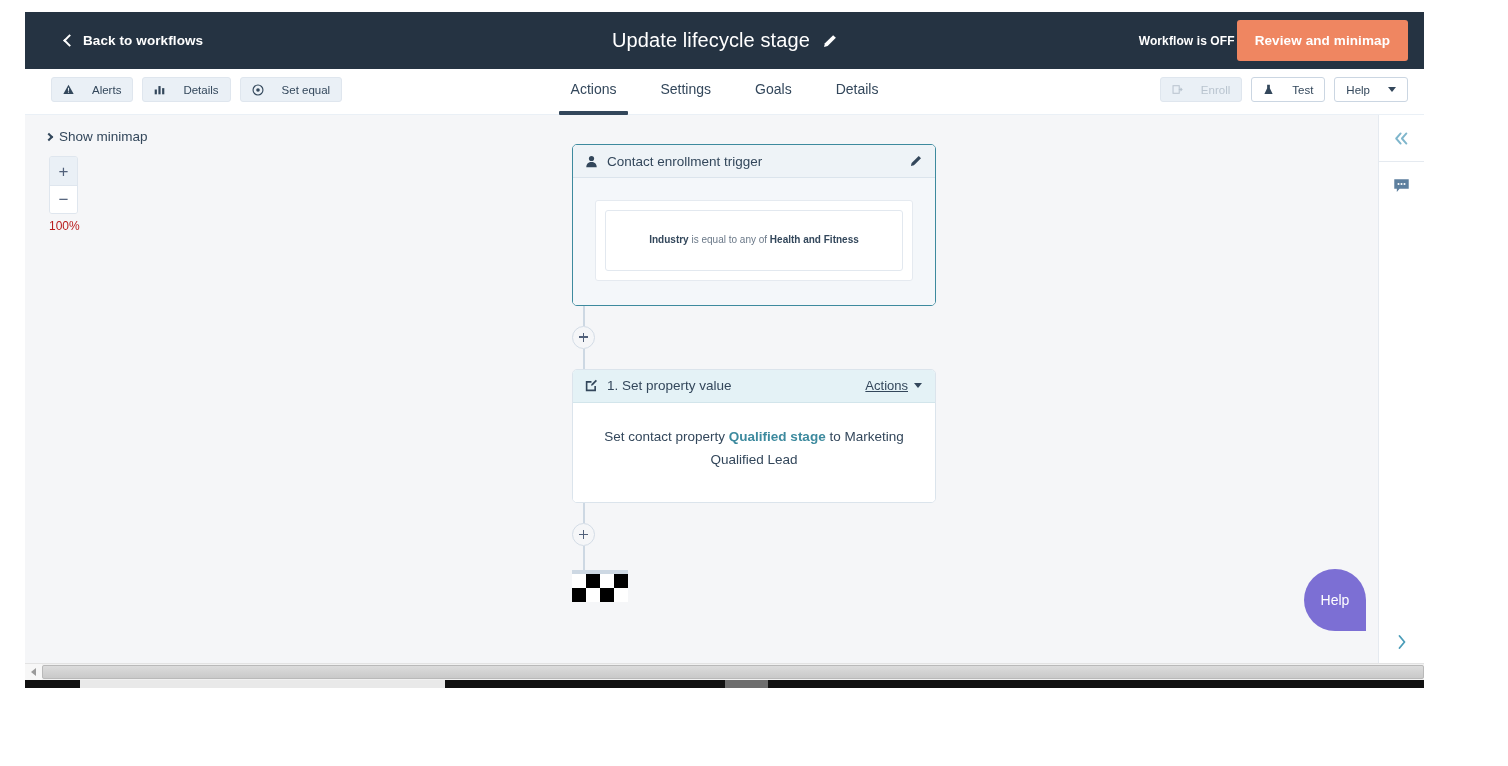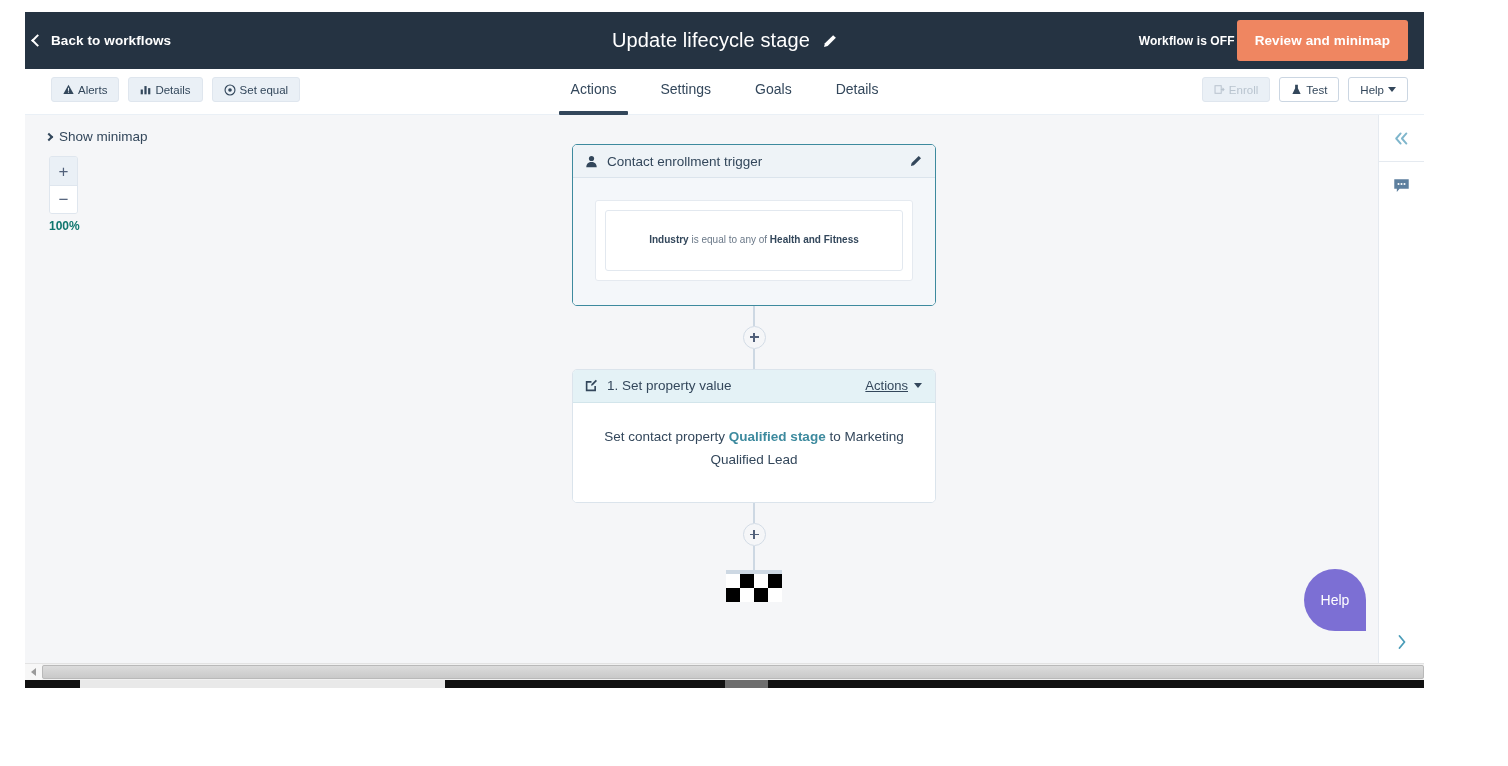--- a/index.html
+++ b/index.html
@@ -29,21 +29,21 @@
     background: #253342;
     display: flex;
     align-items: center;
     position: relative;
     flex: 0 0 auto;
   }
   .back-link {
     display: flex;
     align-items: center;
     gap: 8px;
-    padding-left: 8px;
+    padding-left: 40px;
     color: #ffffff;
     font-size: 13.5px;
     font-weight: bold;
     cursor: pointer;
     letter-spacing: .1px;
   }
   .chev-left {
     display: inline-block;
     width: 9px; height: 9px;
     border-left: 2.4px solid #ffffff;
@@ -118,21 +118,21 @@
   }
   .btn {
     height: 25px;
     background: #eaf0f6;
     border: 1px solid #dfe6ee;
     border-radius: 3px;
     color: #33475b;
     font-size: 11.5px;
     display: inline-flex;
     align-items: center;
-    gap: 4px;
+    gap: 18px;
     padding: 0 11px;
     cursor: pointer;
     font-family: "Liberation Sans", sans-serif;
     white-space: nowrap;
   }
   .btn.disabled { color: #b9c4cf; cursor: default; }
   .btn.white { background: #ffffff; border-color: #cbd6e2; }
   .btn svg { display: block; }
 
   .tabs {
@@ -226,33 +226,32 @@
     cursor: pointer;
     background: #eaf0f6;
     font-family: "Liberation Sans", sans-serif;
     line-height: 1;
   }
   .zoom-btn.minus { background: #ffffff; border-top: 1px solid #dfe6ee; }
   .zoom-level {
     position: absolute;
     left: 24px; top: 104px;
     font-size: 12px;
-    color: #0f766e;
-    font-weight: bold;
+    color: #b91c1c;
   }
 
   
   .flow {
     position: absolute;
     left: 547px;
     top: 29px;
     width: 364px;
     display: flex;
     flex-direction: column;
-    align-items: center;
+    align-items: flex-start;
   }
 
   .card {
     width: 364px;
     background: #ffffff;
     border-radius: 5px;
   }
   .card.trigger {
     border: 1.6px solid #3d8a9e;
     overflow: hidden;

